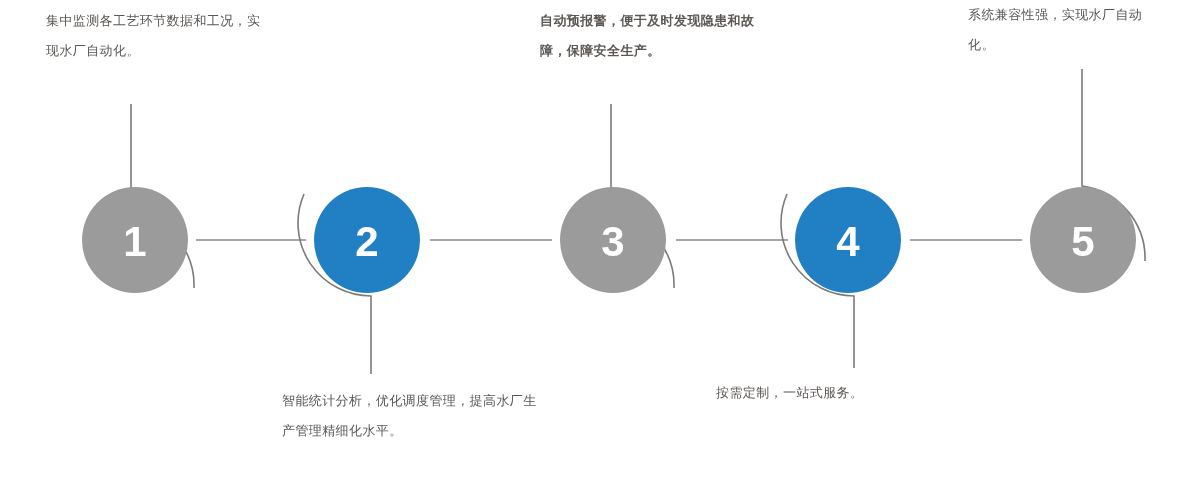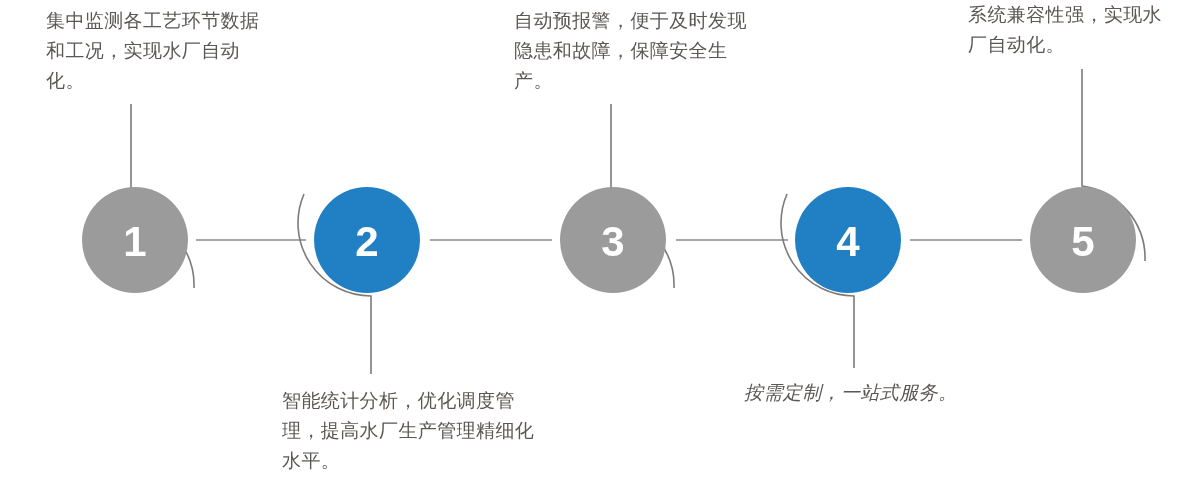--- a/index.html
+++ b/index.html
@@ -32,29 +32,29 @@
     font-size: 42px;
     fill: #ffffff;
     text-anchor: middle;
     dominant-baseline: central;
     letter-spacing: 0px;
   }
   .caption {
     position: absolute;
     color: #5b5754;
     font-family: "Liberation Sans", "DejaVu Sans", sans-serif;
-    font-size: 19px;
+    font-size: 13px;
     line-height: 30px;
     letter-spacing: 0.4px;
     white-space: pre-line;
   }
   .cap-1 { left: 46px;  top: 6px;   width: 215px; }
   .cap-2 { left: 282px; top: 386px; width: 255px; }
-  .cap-3 { left: 514px; top: 6px;   width: 235px; }
-  .cap-4 { left: 744px; top: 378px; width: 250px; font-style: italic; }
+  .cap-3 { left: 540px; top: 6px;   width: 235px; font-weight: bold; }
+  .cap-4 { left: 716px; top: 378px; width: 250px; }
   .cap-5 { left: 968px; top: 0px;   width: 200px; }
 </style>
 </head>
 <body>
 
 <div id="stage">
 
   <svg id="diagram-svg" viewBox="0 0 1200 480">
 
     <g>

